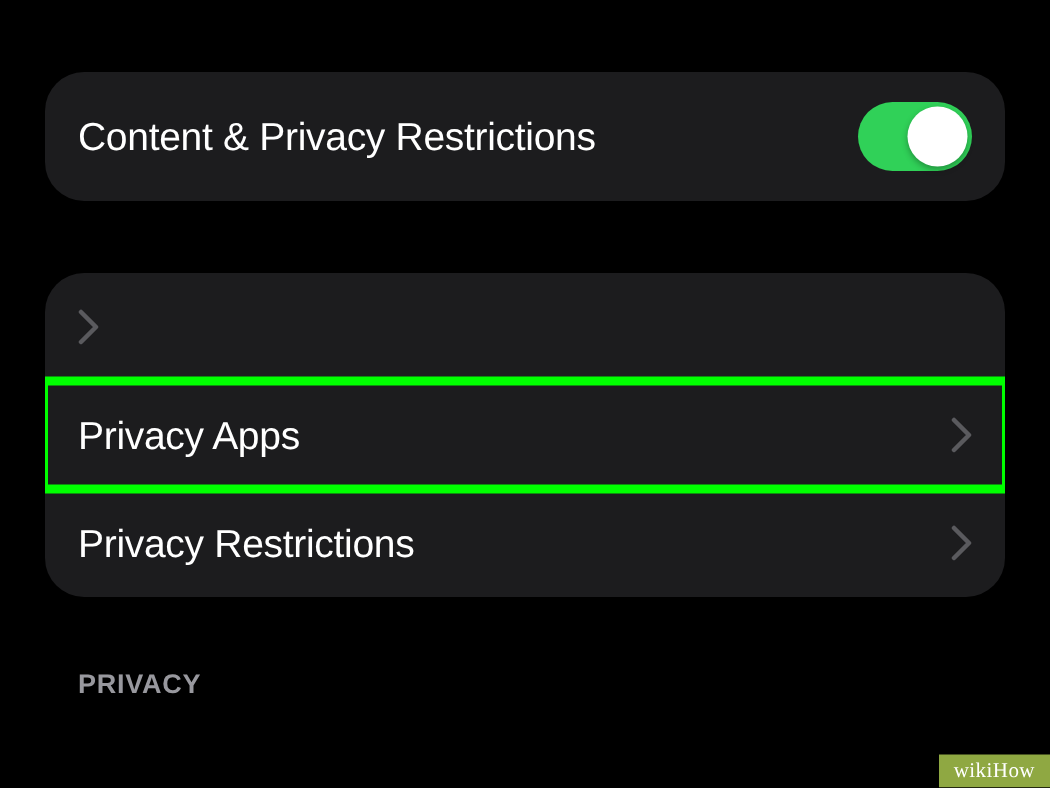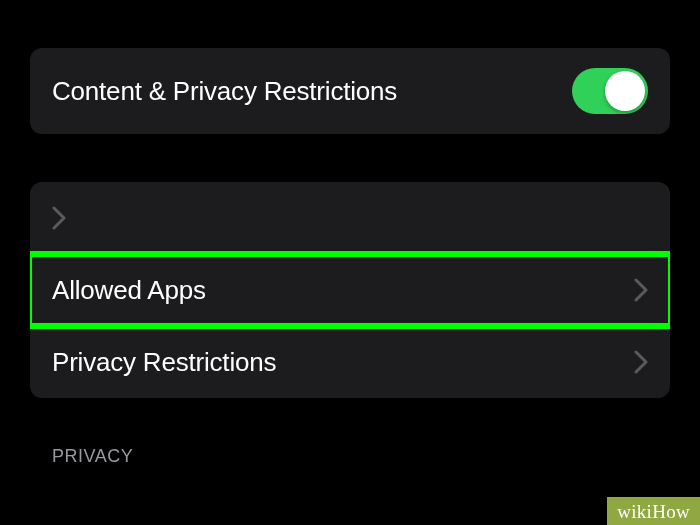--- a/index.html
+++ b/index.html
@@ -13,21 +13,21 @@
       background: #000000;
       font-family: -apple-system, BlinkMacSystemFont, "Segoe UI", Helvetica, Arial, sans-serif;
       overflow: hidden;
       position: relative;
     }
     .container {
       padding: 48px 30px 0 30px;
     }
     .settings-group {
       background: #1c1c1e;
-      border-radius: 12px;
+      border-radius: 26px;
       overflow: hidden;
       margin-bottom: 48px;
     }
     .settings-row {
       display: flex;
       align-items: center;
       justify-content: space-between;
       padding: 20px 22px;
       min-height: 72px;
       position: relative;
@@ -83,32 +83,32 @@
       left: -4px;
       right: -4px;
       bottom: -3px;
       border: 6px solid #00ff00;
       pointer-events: none;
       z-index: 10;
     }
     .section-header {
       color: #98989e;
       font-size: 18px;
-      font-weight: 400;
+      font-weight: 700;
       letter-spacing: 0.5px;
       padding: 0 0 0 22px;
       margin-top: 24px;
     }
     .watermark {
       position: absolute;
       bottom: 0;
       right: 0;
       background: #8fa842;
       color: #ffffff;
-      font-size: 19px;
+      font-size: 14px;
       font-weight: 400;
       padding: 4px 10px 2px 10px;
       font-family: Georgia, serif;
       letter-spacing: 0.3px;
     }
   </style>
 </head>
 <body>
 
 <div class="container">
@@ -124,21 +124,21 @@
   <div class="settings-group">
     <div class="settings-row">
       <span class="chevron">
         <svg viewBox="0 0 14 24" fill="none">
             <path d="M2 2 L12 12 L2 22" stroke="#5a5a5e" stroke-width="3" stroke-linecap="round" stroke-linejoin="round"></path>
           </svg>
       </span>
     </div>
     <div class="settings-row highlighted">
       <div class="highlight-box"></div>
-      <span class="row-label">Allowed Apps</span>
+      <span class="row-label">Privacy Apps</span>
       <span class="chevron">
         <svg viewBox="0 0 14 24" fill="none">
             <path d="M2 2 L12 12 L2 22" stroke="#5a5a5e" stroke-width="3" stroke-linecap="round" stroke-linejoin="round"></path>
           </svg>
       </span>
     </div>
     <div class="settings-row">
       <span class="row-label">Privacy Restrictions</span>
       <span class="chevron">
         <svg viewBox="0 0 14 24" fill="none">

